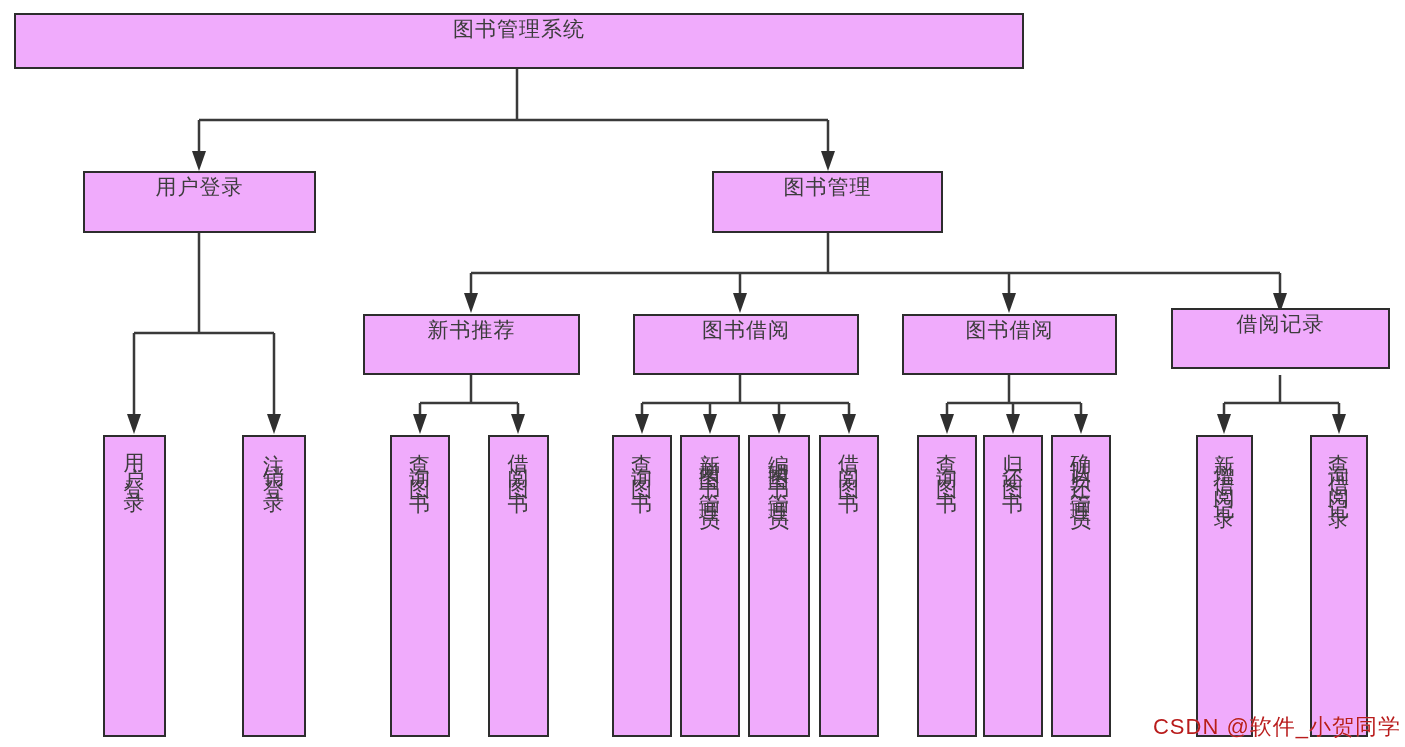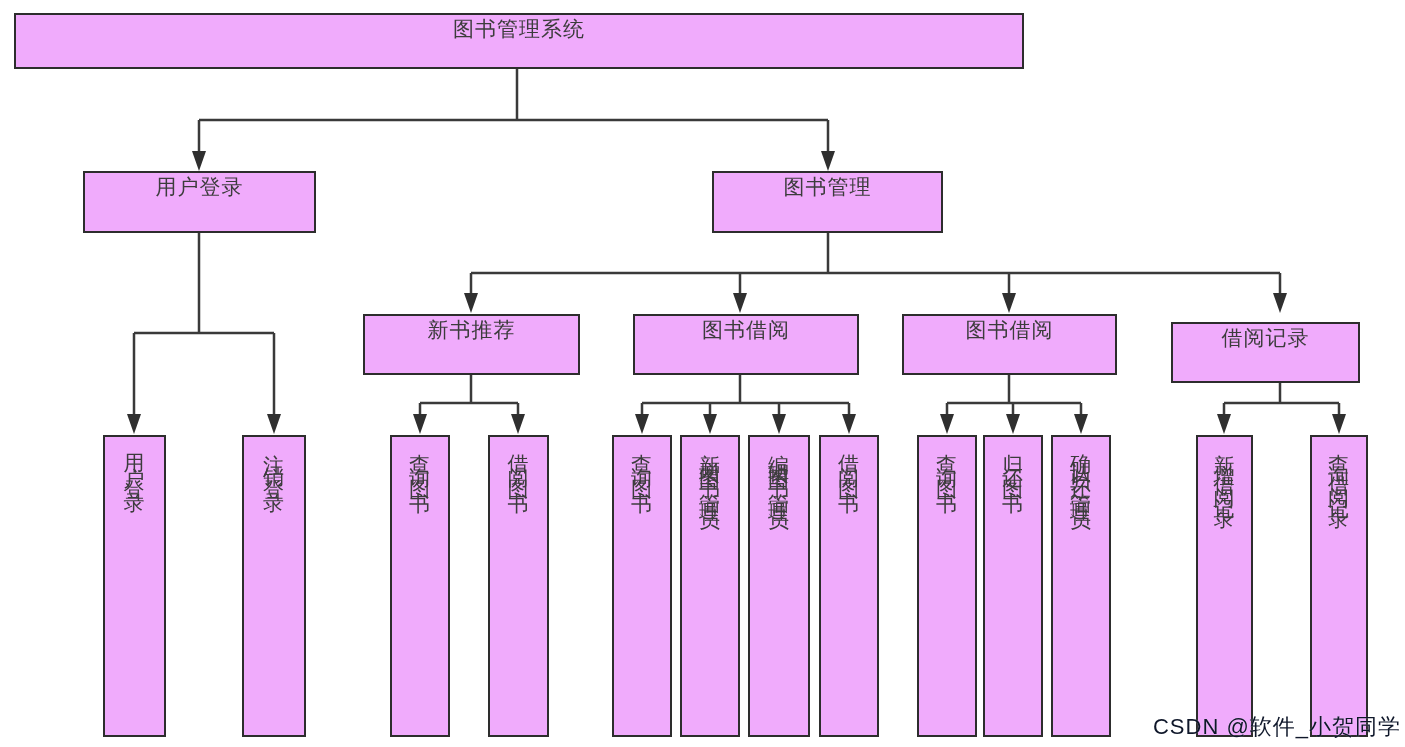--- a/index.html
+++ b/index.html
@@ -43,21 +43,21 @@
     font-size: 21px;
     white-space: nowrap;
   }
   .leaf.sp6 span { letter-spacing: 11px; }
   .leaf.sp9 span { letter-spacing: 8px; }
   .watermark {
     position: absolute;
     right: 4px;
     top: 712px;
     font-size: 22px;
-    color: #0f172a;
+    color: #b91c1c;
     letter-spacing: 1px;
     z-index: 5;
     text-shadow: 0 0 1px rgba(255,255,255,0.6);
   }
 </style>
 </head>
 <body>
 
 <div class="canvas">
 
@@ -124,21 +124,21 @@
 
   <div class="node" style="left:363px; top:314px; width:217px; height:61px;font-family:Liberation Serif, serif;">
     <span>新书推荐</span>
   </div>
   <div class="node" style="left:633px; top:314px; width:226px; height:61px;">
     <span>图书借阅</span>
   </div>
   <div class="node" style="left:902px; top:314px; width:215px; height:61px;">
     <span>图书借阅</span>
   </div>
-  <div class="node" style="left:1171px; top:322px; width:189px; height:61px;">
+  <div class="node" style="left:1171px; top:308px; width:219px; height:61px;">
     <span>借阅记录</span>
   </div>
 
   <div class="node leaf" style="left:103px; top:435px; width:63px; height:302px;">
     <span>用户登录</span>
   </div>
   <div class="node leaf" style="left:242px; top:435px; width:64px; height:302px;">
     <span>注销登录</span>
   </div>
 

